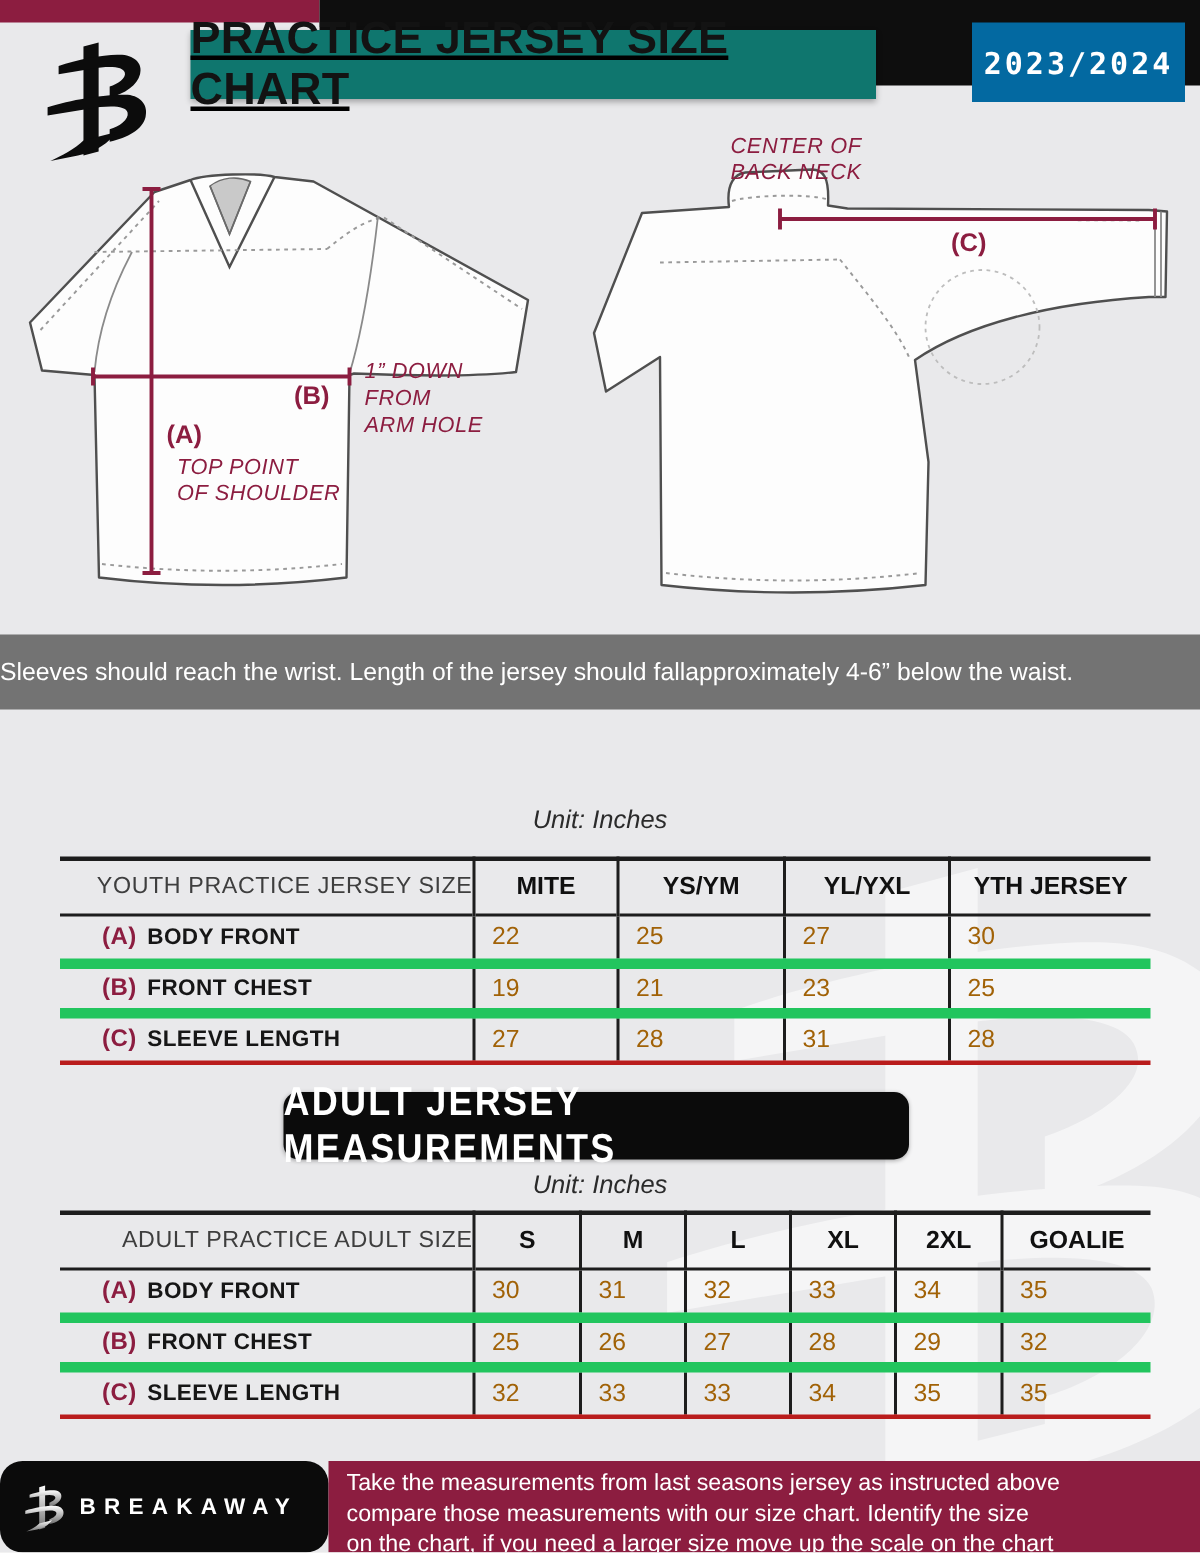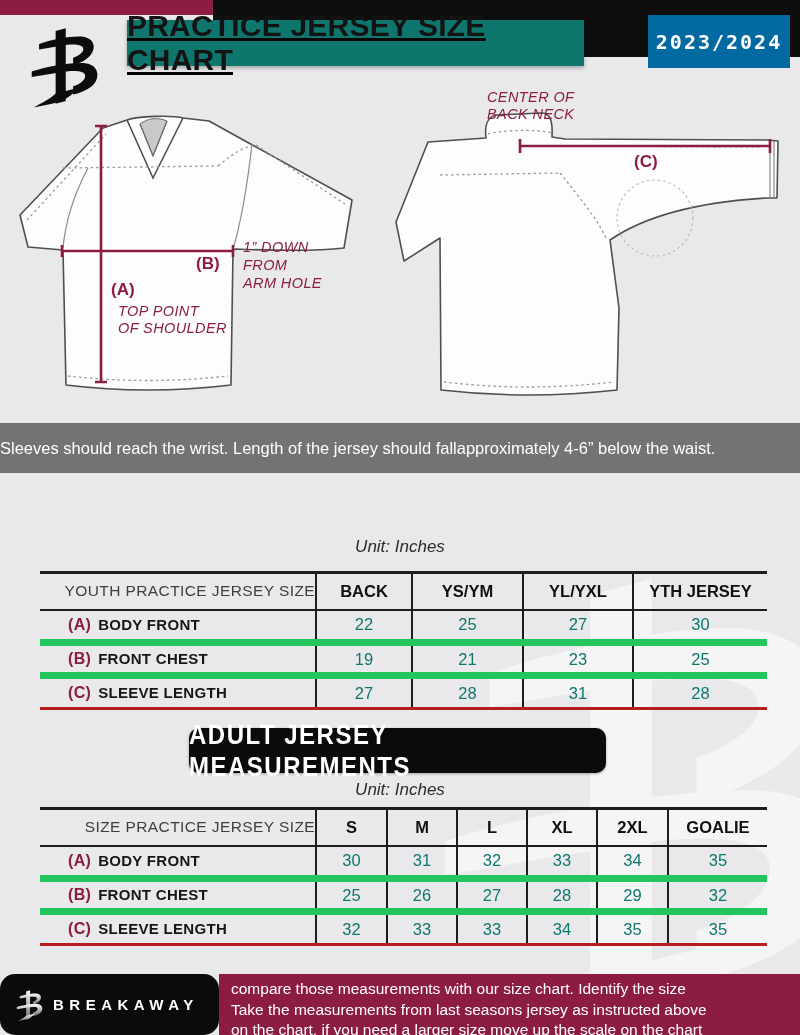--- a/index.html
+++ b/index.html
@@ -41,21 +41,21 @@
   
   .size-table{position:absolute;left:40px;width:727px;border-collapse:collapse;table-layout:fixed;z-index:2;background:transparent;}
   .size-table thead tr{height:37px;border-top:3px solid #1d1d1d;border-bottom:2.5px solid #1d1d1d;}
   .size-table tbody tr{height:33px;border-bottom:7px solid #22c55e;}
   .size-table tbody tr:last-child{border-bottom:3px solid #b91c1c;}
   .size-table th,.size-table td{padding:0;}
   .size-table th.lbl{font-weight:400;font-size:15.5px;color:#3e3e3e;letter-spacing:.4px;text-align:right;padding-left:22px;}
   .size-table th.sz{border-left:2px solid #1d1d1d;text-align:center;font-size:16.5px;font-weight:700;color:#101010;}
   .size-table td.lbl{text-align:left;padding-left:28px;font-size:15px;color:#161616;font-weight:700;letter-spacing:.3px;}
   .size-table td.lbl .key{color:#8C1D40;font-weight:700;font-size:16px;margin-right:7px;}
-  .size-table td.val{border-left:2px solid #1d1d1d;text-align:center;font-size:16.5px;color:#0f766e;}
+  .size-table td.val{border-left:2px solid #1d1d1d;font-size:16.5px;color:#a16207;padding-left:11px;}
 
   
   .watermark{position:absolute;left:400px;top:528px;width:470px;height:560px;z-index:1;opacity:.55;}
 
   
   .footer-black{position:absolute;left:0;top:974px;width:219px;height:61px;background:#0b0b0b;z-index:2;
     display:flex;align-items:center;gap:9px;padding-left:14px;box-sizing:border-box;border-radius:15px;}
   .footer-black .brand{color:#fff;font-size:15px;font-weight:700;letter-spacing:5.5px;}
   .footer-maroon{position:absolute;left:219px;top:974px;width:581px;height:61px;background:#8C1D40;z-index:2;
     box-sizing:border-box;padding:5px 12px;}
@@ -158,21 +158,21 @@
     <colgroup>
       <col style="width:276px">
         <col style="width:96px">
         <col style="width:111px">
         <col style="width:110px">
         <col style="width:134px">
     </colgroup>
     <thead>
       <tr>
         <th class="lbl">YOUTH PRACTICE JERSEY SIZE</th>
-        <th class="sz">BACK</th>
+        <th class="sz">MITE</th>
         <th class="sz">YS/YM</th>
         <th class="sz">YL/YXL</th>
         <th class="sz">YTH JERSEY</th>
       </tr>
     </thead>
     <tbody>
       <tr>
         <td class="lbl"><span class="key">(A)</span><span>BODY FRONT</span></td>
         <td class="val">22</td>
         <td class="val">25</td>
@@ -206,21 +206,21 @@
       <col style="width:276px">
         <col style="width:71px">
         <col style="width:70px">
         <col style="width:70px">
         <col style="width:70px">
         <col style="width:71px">
         <col style="width:99px">
     </colgroup>
     <thead>
       <tr>
-        <th class="lbl">SIZE PRACTICE JERSEY SIZE</th>
+        <th class="lbl">ADULT PRACTICE ADULT SIZE</th>
         <th class="sz">S</th>
         <th class="sz">M</th>
         <th class="sz">L</th>
         <th class="sz">XL</th>
         <th class="sz">2XL</th>
         <th class="sz">GOALIE</th>
       </tr>
     </thead>
     <tbody>
       <tr>
@@ -253,18 +253,18 @@
     </tbody>
   </table>
 
   <div class="footer-black">
     <svg viewBox="0 0 84 100" width="30" height="36">
         <use href="#bkwy-logo" fill="url(#silver)"></use>
       </svg>
     <span class="brand">BREAKAWAY</span>
   </div>
   <div class="footer-maroon">
+    <div>Take the measurements from last seasons jersey as instructed above</div>
     <div>compare those measurements  with our size chart. Identify the size</div>
-    <div>Take the measurements from last seasons jersey as instructed above</div>
     <div>on the chart, if you need a larger size move up the scale on the chart</div>
   </div>
 
 </div>
 
 </body></html>

